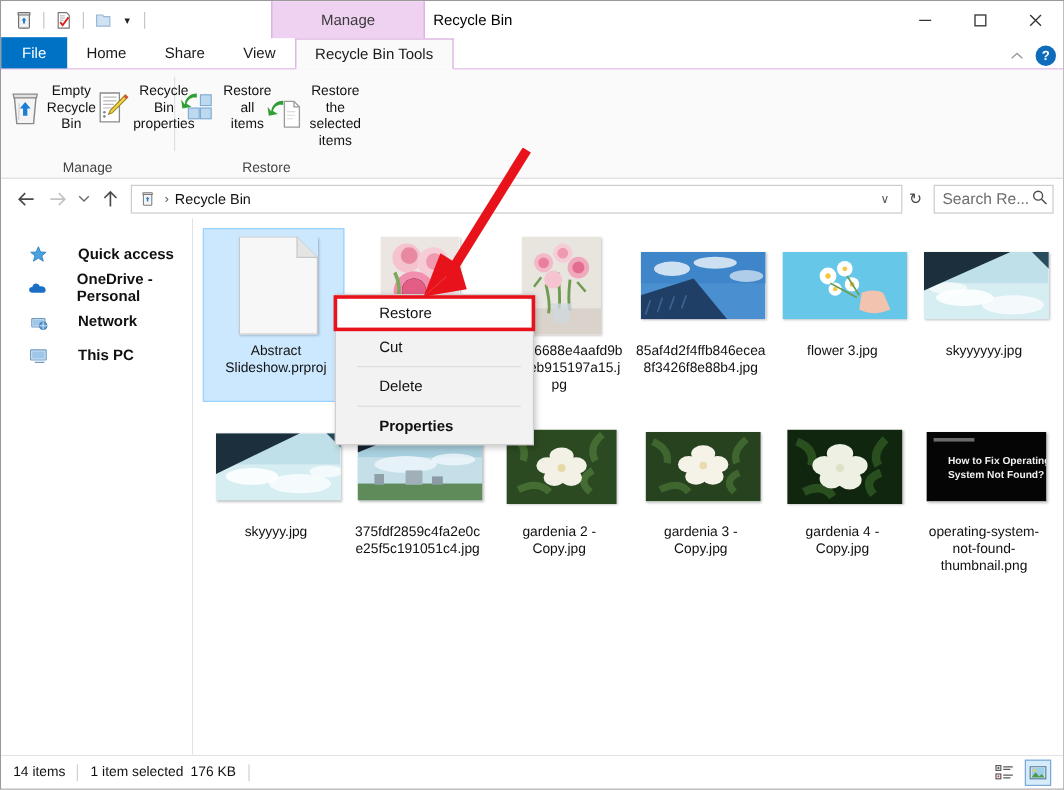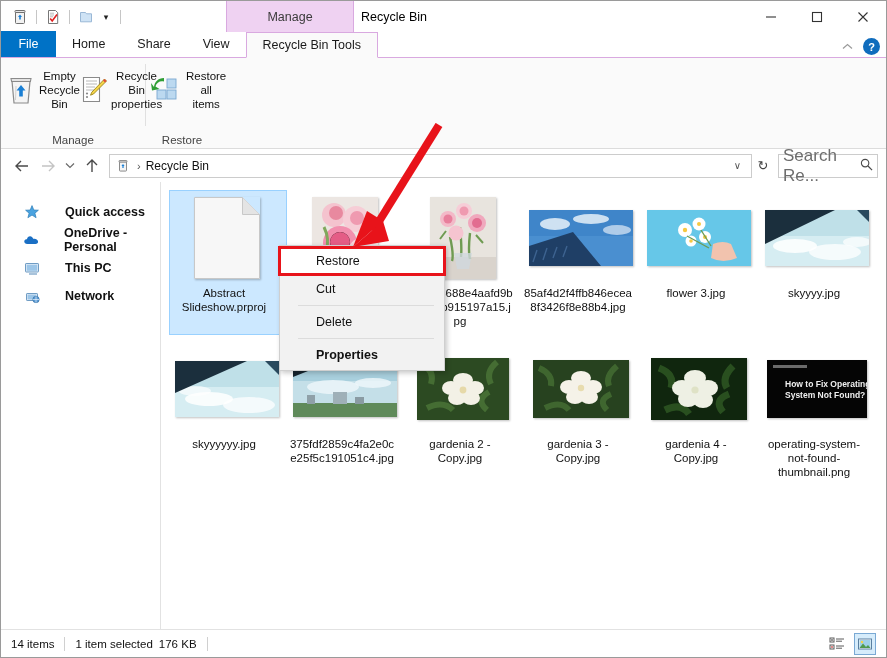--- a/index.html
+++ b/index.html
@@ -106,39 +106,39 @@
   }
   .crumb-icon { width:18px; height:18px; display:flex; align-items:center; justify-content:center; }
   .crumb-sep { color:#555; font-size:11px; margin:0 5px; }
   .crumb-txt { color:#111; font-size:12px; }
   .addr-chev { margin-left:auto; color:#555; font-size:10px; padding:0 6px; }
   .refresh { width:22px; height:24px; display:flex; align-items:center; justify-content:center; color:#444; font-size:13px; }
   .searchbox {
     width:100px; height:24px; border:1px solid #cccccc; background:#fff;
     display:flex; align-items:center; padding:0 4px; margin-left:4px;
   }
-  .search-ph { font-size:17px; color:#6d6d6d; flex:1; }
+  .search-ph { font-size:13px; color:#6d6d6d; flex:1;text-align:center; }
 
   
   .body { flex:1; display:flex; min-height:0; position:relative; }
   .navpane {
     width:160px; border-right:1px solid #e2e2e2; background:#fff;
     padding-top:16px; flex:none;
   }
   .navitem {
     height:28px; display:flex; align-items:center; padding-left:22px; gap:24px;
     font-size:12.5px; color:#111;font-weight:bold;
   }
   .navicon { width:18px; height:18px; display:flex; align-items:center; justify-content:center; }
 
   .content { flex:1; background:#fff; position:relative; padding:8px 0 0 8px; overflow:hidden; }
   .grid { display:flex; flex-wrap:wrap; align-content:flex-start; }
   .tile {
-    width:118px; padding:4px 2px 6px 0; margin:0 0 6px 0;
-    display:flex; flex-direction:column; align-items:flex-start;
+    width:118px; padding:4px 2px 6px 10px; margin:0 0 6px 0;
+    display:flex; flex-direction:column; align-items:flex-end;
     border:1px solid transparent;
   }
   .tile.selected { background:#cce8ff; border:1px solid #99d1ff; }
   .thumbwrap { height:86px; display:flex; align-items:center; justify-content:center; width:100%; }
   .thumb { display:block; box-shadow:1px 1px 2px rgba(0,0,0,.25); }
   .tname {
     font-size:11.5px; line-height:14px; text-align:center; color:#111;
     margin-top:5px; width:108px; word-wrap:break-word; overflow-wrap:break-word;
   }
 
@@ -291,20 +291,34 @@
               <rect x="9" y="18" width="9" height="9" fill="#bcd9f0" stroke="#7ba8d0" stroke-width="0.9"></rect>
               <rect x="19" y="18" width="9" height="9" fill="#bcd9f0" stroke="#7ba8d0" stroke-width="0.9"></rect>
               <path d="M16 6 C10 6 6.5 10 6 15 L3 11 L4 18.5 L11.5 17 L7.5 14.5 C8.5 10.5 12 8.5 16 9.5 Z" fill="#2f9e34"></path>
             </svg>
           </div>
           <div class="rbtn-lab">
             <div>Restore</div>
             <div>all items</div>
           </div>
         </div>
+        <div class="rbtn rbtn-wide">
+          <div class="rbtn-icon">
+            <svg width="38" height="36" viewBox="0 0 38 36">
+              <path d="M17 5.5 h8 l4.5 4.5 v17 h-12.5 Z" fill="#fff" stroke="#9a9a9a" stroke-width="1.1"></path>
+              <path d="M25 5.5 v4.5 h4.5" fill="none" stroke="#9a9a9a" stroke-width="1.1"></path>
+              <path d="M19 14 h7 M19 17 h7 M19 20 h5" stroke="#dcdcdc" stroke-width="0.9"></path>
+              <path d="M16 5 C10 5 6.5 9 6 14 L3 10 L4 17.5 L11.5 16 L7.5 13.5 C8.5 9.5 12 7.5 16 8.5 Z" fill="#2f9e34"></path>
+            </svg>
+          </div>
+          <div class="rbtn-lab">
+            <div>Restore the</div>
+            <div>selected items</div>
+          </div>
+        </div>
       </div>
       <div class="rgroup-label">Restore</div>
     </div>
   </div>
 
   <div class="addrbar">
     <div class="navbtn">
       <svg width="16" height="14" viewBox="0 0 16 14">
           <path d="M14 7 H2 M7 2 L2 7 L7 12" stroke="#4a4a4a" stroke-width="1.4" fill="none"></path>
         </svg>
@@ -363,37 +377,37 @@
         <span class="navicon">
           <svg width="17" height="14" viewBox="0 0 17 14">
               <path d="M4.5 11 C2 11 1 9.4 1.3 8 C1.6 6.6 3 6 4 6.2 C4.2 4.2 6 3 7.8 3.4 C9.2 3.7 10 4.8 10.2 5.8 C12.3 5.2 14.6 6.3 15 8.2 C15.4 10 14 11 12.5 11 Z" fill="#1a6fc4"></path>
             </svg>
         </span>
         <span>OneDrive - Personal</span>
       </div>
       <div class="navitem">
         <span class="navicon">
           <svg width="17" height="15" viewBox="0 0 17 15">
-              <rect x="1.5" y="2.5" width="13" height="8.5" rx="0.6" fill="#dce9f5" stroke="#6f9cc4"></rect>
-              <rect x="2.8" y="3.8" width="10.4" height="6" fill="#9dc6e8"></rect>
-              <path d="M5 13 h8" stroke="#6f9cc4" stroke-width="1.2"></path>
-            </svg>
-        </span>
-        <span>This PC</span>
-      </div>
-      <div class="navitem">
-        <span class="navicon">
-          <svg width="17" height="15" viewBox="0 0 17 15">
               <rect x="2.5" y="4.5" width="11" height="7" rx="0.6" fill="#dce9f5" stroke="#6f9cc4"></rect>
               <rect x="3.6" y="5.6" width="8.8" height="4.8" fill="#9dc6e8"></rect>
               <circle cx="12" cy="10.5" r="3.2" fill="#5b9bd5" stroke="#3a74a8" stroke-width="0.7"></circle>
               <path d="M8.8 10.5 h6.4 M12 7.3 v6.4" stroke="#fff" stroke-width="0.6"></path>
             </svg>
         </span>
         <span>Network</span>
+      </div>
+      <div class="navitem">
+        <span class="navicon">
+          <svg width="17" height="15" viewBox="0 0 17 15">
+              <rect x="1.5" y="2.5" width="13" height="8.5" rx="0.6" fill="#dce9f5" stroke="#6f9cc4"></rect>
+              <rect x="2.8" y="3.8" width="10.4" height="6" fill="#9dc6e8"></rect>
+              <path d="M5 13 h8" stroke="#6f9cc4" stroke-width="1.2"></path>
+            </svg>
+        </span>
+        <span>This PC</span>
       </div>
     </div>
 
     <div class="content">
       <div class="grid">
 
         <div class="tile selected">
           <div class="thumbwrap">
             <svg class="thumb" width="66" height="82" viewBox="0 0 66 82">
               <path d="M0.5 0.5 h48 l17 17 v64 h-65 Z" fill="#f7f7f7" stroke="#c8c8c8"></path>
@@ -479,43 +493,43 @@
           </div>
           <div class="tname">flower 3.jpg</div>
         </div>
 
 
         <div class="tile">
           <div class="thumbwrap">
             <svg class="thumb" width="104" height="56" viewBox="0 0 104 56">
               <rect width="104" height="56" fill="#bfe0e8"></rect>
               <rect y="26" width="104" height="30" fill="#d6edf2"></rect>
+              <ellipse cx="34" cy="38" rx="24" ry="7" fill="#fff" opacity="0.85"></ellipse>
+              <ellipse cx="74" cy="44" rx="26" ry="8" fill="#fff" opacity="0.72"></ellipse>
+              <ellipse cx="20" cy="30" rx="16" ry="5" fill="#fff" opacity="0.65"></ellipse>
+              <path d="M0 0 L72 0 L0 32 Z" fill="#1b2f3d"></path>
+              <path d="M90 0 L104 0 L104 14 Z" fill="#2a4a5e"></path>
+            </svg>
+          </div>
+          <div class="tname">skyyyyyy.jpg</div>
+        </div>
+
+        <div class="tile">
+          <div class="thumbwrap">
+            <svg class="thumb" width="104" height="56" viewBox="0 0 104 56">
+              <rect width="104" height="56" fill="#bfe0e8"></rect>
+              <rect y="26" width="104" height="30" fill="#d6edf2"></rect>
               <ellipse cx="30" cy="36" rx="22" ry="7" fill="#fff" opacity="0.85"></ellipse>
               <ellipse cx="70" cy="42" rx="26" ry="8" fill="#fff" opacity="0.75"></ellipse>
               <ellipse cx="92" cy="32" rx="14" ry="5" fill="#fff" opacity="0.7"></ellipse>
               <path d="M0 0 L70 0 L0 34 Z" fill="#1b2f3d"></path>
               <path d="M92 0 L104 0 L104 12 Z" fill="#2a4a5e"></path>
             </svg>
           </div>
           <div class="tname">skyyyy.jpg</div>
-        </div>
-
-        <div class="tile">
-          <div class="thumbwrap">
-            <svg class="thumb" width="104" height="56" viewBox="0 0 104 56">
-              <rect width="104" height="56" fill="#bfe0e8"></rect>
-              <rect y="26" width="104" height="30" fill="#d6edf2"></rect>
-              <ellipse cx="34" cy="38" rx="24" ry="7" fill="#fff" opacity="0.85"></ellipse>
-              <ellipse cx="74" cy="44" rx="26" ry="8" fill="#fff" opacity="0.72"></ellipse>
-              <ellipse cx="20" cy="30" rx="16" ry="5" fill="#fff" opacity="0.65"></ellipse>
-              <path d="M0 0 L72 0 L0 32 Z" fill="#1b2f3d"></path>
-              <path d="M90 0 L104 0 L104 14 Z" fill="#2a4a5e"></path>
-            </svg>
-          </div>
-          <div class="tname">skyyyyyy.jpg</div>
         </div>
 
         <div class="tile">
           <div class="thumbwrap">
             <svg class="thumb" width="104" height="56" viewBox="0 0 104 56">
               <rect width="104" height="56" fill="#a8cfdd"></rect>
               <rect y="20" width="104" height="22" fill="#c4dfe8"></rect>
               <ellipse cx="40" cy="26" rx="26" ry="7" fill="#eaf4f8" opacity="0.9"></ellipse>
               <ellipse cx="80" cy="22" rx="18" ry="5" fill="#f0f8fb" opacity="0.8"></ellipse>
               <rect y="42" width="104" height="14" fill="#5f8a5a"></rect>

